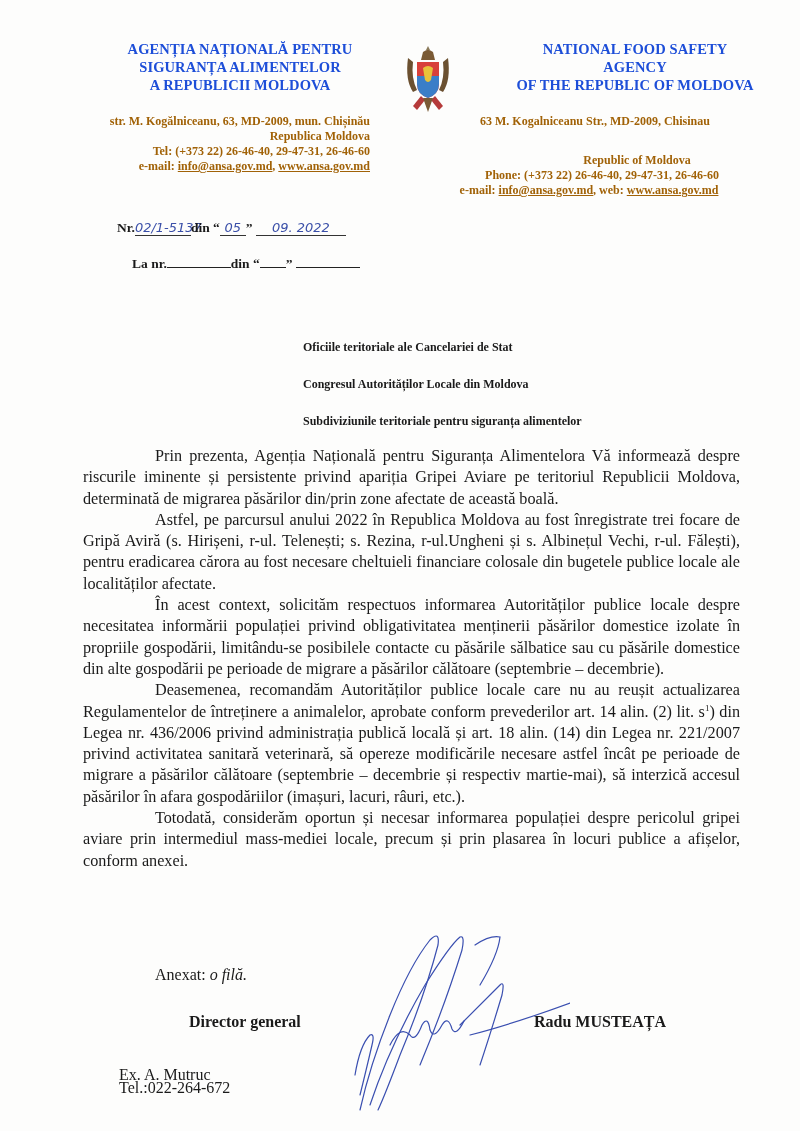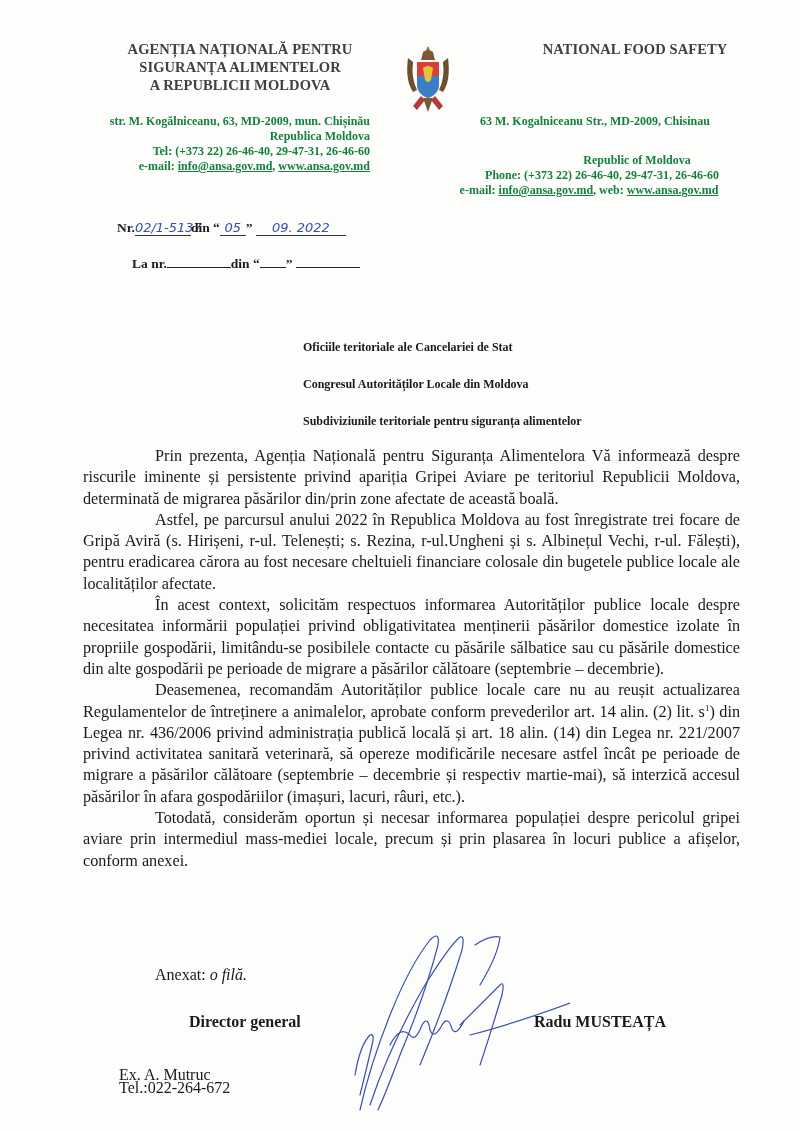--- a/index.html
+++ b/index.html
@@ -7,34 +7,34 @@
       width: 800px; height: 1131px;
       background: #fdfdfc;
       position: relative;
       overflow: hidden;
       font-family: "Liberation Serif", "DejaVu Serif", serif;
       color: #1a1a1a;
     }
     .abs { position: absolute; }
     
     .hdr-title {
-      color: #404040;
+      color: #1d4ed8;
       font-weight: bold;
       font-size: 14.5px;
       line-height: 18px;
       text-align: center;
       letter-spacing: 0.1px;
     }
     .hdr-left-title { left: 90px; top: 40px; width: 300px; }
     .hdr-right-title { left: 470px; top: 40px; width: 330px; }
     .hdr-addr {
       font-weight: bold;
       font-size: 12px;
       line-height: 15px;
-      color: #15803d;
+      color: #a16207;
     }
     .hdr-left-addr { left: 60px; top: 114px; width: 310px; text-align: right; }
     .hdr-left-addr .c { text-align: right; }
     .hdr-right-addr { left: 434px; top: 114px; width: 310px; text-align: center; }
     .hdr-addr div { white-space: nowrap; }
     .hdr-addr .u { text-decoration: underline; }
     .emblem { left: 403px; top: 40px; width: 50px; height: 80px; }
 
     
     .ref { font-weight: bold; font-size: 13.5px; white-space: nowrap; }
@@ -95,20 +95,22 @@
   <path d="M14 22 L36 22 L36 44 Q36 54 25 58 Q14 54 14 44 Z" fill="#d8403a"></path>
   <path d="M14 36 L36 36 L36 44 Q36 54 25 58 Q14 54 14 44 Z" fill="#3a7ec8"></path>
   <path d="M20 28 Q25 24 30 28 L28 40 Q25 44 22 40 Z" fill="#e8c23a"></path>
   <path d="M18 56 L10 66 L14 70 L22 60 Z" fill="#b53a3a"></path>
   <path d="M32 56 L40 66 L36 70 L28 60 Z" fill="#b53a3a"></path>
   <path d="M20 58 L25 72 L30 58 Z" fill="#7a5a35"></path>
 </svg>
 
 <div class="abs hdr-title hdr-right-title">
   <div>NATIONAL FOOD SAFETY</div>
+  <div>AGENCY</div>
+  <div>OF THE REPUBLIC OF MOLDOVA</div>
 </div>
 <div class="abs hdr-addr hdr-right-addr">
   <div style="padding-left:12px;">63 M. Kogalniceanu Str., MD-2009, Chisinau</div>
   <div style="padding-left:96px;margin-top:24px;">Republic of Moldova</div>
   <div style="padding-left:26px;">Phone: (+373 22) 26-46-40, 29-47-31, 26-46-60</div>
   <div>
     <span>e-mail: </span><span class="u">info@ansa.gov.md</span><span>, web: </span><span class="u">www.ansa.gov.md</span>
   </div>
 </div>
 

